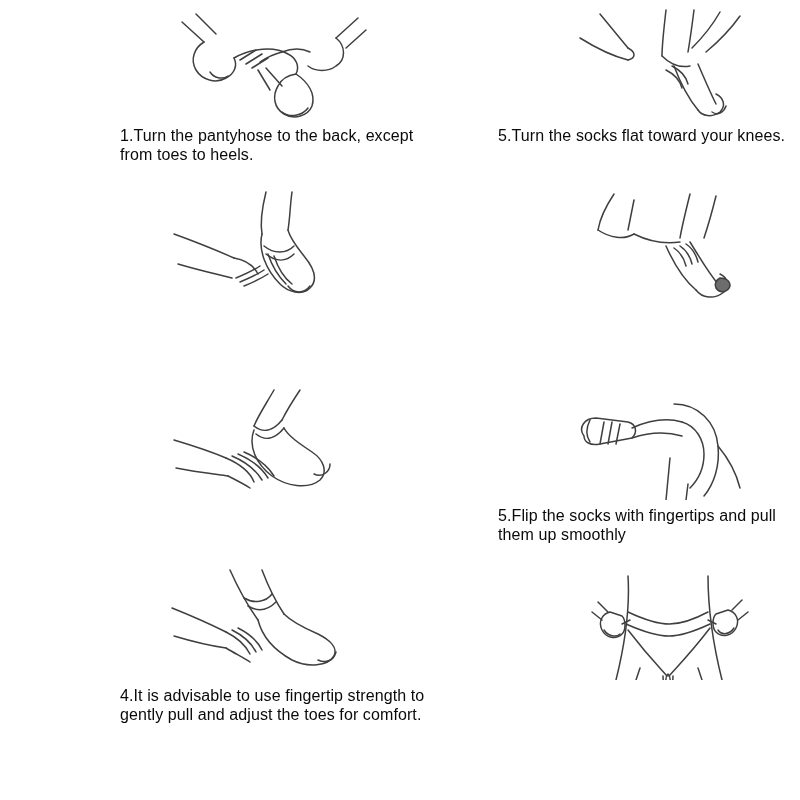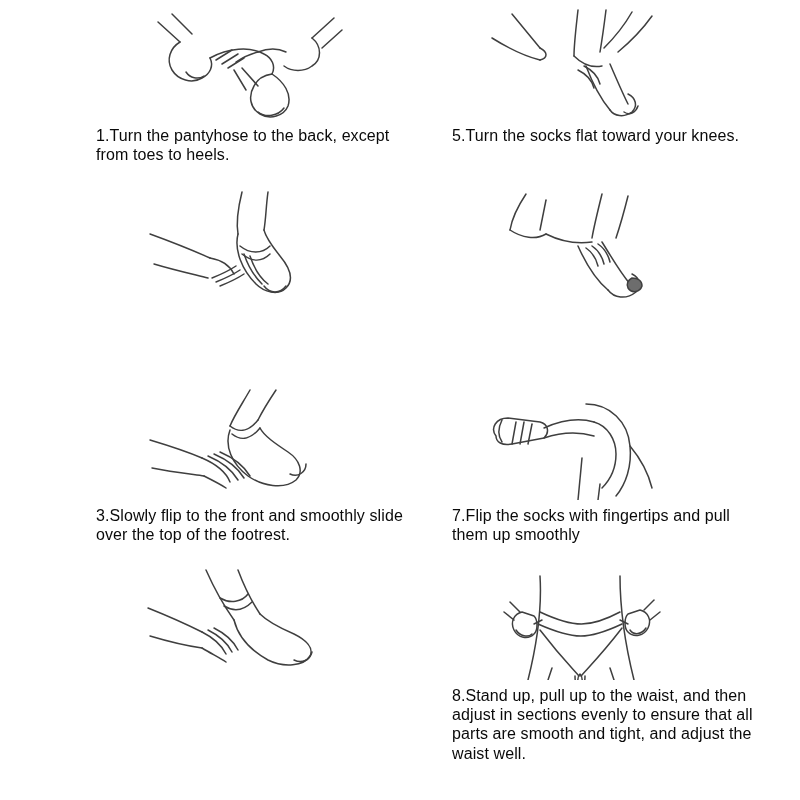--- a/index.html
+++ b/index.html
@@ -20,22 +20,22 @@
     grid-template-rows: 182px 198px 180px 240px;
     grid-auto-flow: column;
     box-sizing: border-box;
     padding-top: 6px;
   }
   .step {
     box-sizing: border-box;
     display: flex;
     flex-direction: column;
   }
-  .col-left  { padding-left: 96px; }
-  .col-right { padding-left: 52px; }
+  .col-left  { padding-left: 96px; margin-left: 24px; }
+  .col-right { padding-left: 52px; align-items: flex-end; }
   .illus {
     margin: 2px 0 6px 0;
     height: 112px;
     display: flex;
     align-items: center;
     justify-content: center;
   }
   .col-left  .illus { width: 300px; }
   .col-right .illus { width: 260px; }
   .caption {
@@ -124,40 +124,40 @@
         <path d="M144,86 C152,90 160,84 160,76"></path>
         <path d="M4,52 C24,58 42,64 56,70"></path>
         <path d="M6,80 C26,84 44,86 58,88"></path>
         <path d="M56,70 C70,76 80,84 84,94"></path>
         <path d="M62,68 C76,74 86,82 92,92"></path>
         <path d="M68,66 C82,72 92,80 98,90"></path>
         <path d="M74,64 C88,70 98,78 104,88"></path>
         <path d="M58,88 C66,92 74,96 80,100"></path>
       </svg>
     </figure>
-    <p class="caption">3.Slowly flip to the front and smoothly slide over the top of the footrest.</p>
   </section>
 
   <section class="step col-left">
     <figure class="illus">
       <svg class="sketch" width="200" height="112" viewBox="0 0 200 112">
         <path d="M60,2 C68,20 78,38 88,52"></path>
         <path d="M92,2 C98,18 106,34 114,46"></path>
         <path d="M74,30 C84,36 96,34 102,26"></path>
         <path d="M78,38 C88,44 98,42 106,34"></path>
         <path d="M88,52 C92,68 104,82 122,92 C138,100 158,98 164,88 C168,80 160,72 148,66 C134,60 122,54 114,46"></path>
         <path d="M148,92 C156,96 164,92 166,84"></path>
         <path d="M2,40 C22,48 40,56 56,64"></path>
         <path d="M4,68 C24,74 42,78 56,80"></path>
         <path d="M56,64 C68,70 76,78 80,86"></path>
         <path d="M62,62 C74,68 82,76 86,84"></path>
         <path d="M68,60 C80,66 88,74 92,82"></path>
         <path d="M56,80 C66,86 74,90 80,94"></path>
       </svg>
     </figure>
+    <p class="caption">4.It is advisable to use fingertip strength to gently pull and adjust the toes for comfort.</p>
   </section>
 
   <section class="step col-right">
     <figure class="illus">
       <svg class="sketch" width="200" height="112" viewBox="0 0 200 112">
         <path d="M30,6 L58,40"></path>
         <path d="M10,30 C26,40 42,48 58,52"></path>
         <path d="M58,40 C66,44 66,50 58,52"></path>
         <path d="M96,2 C94,20 92,36 92,48"></path>
         <path d="M124,2 C122,18 120,32 118,44"></path>
@@ -205,21 +205,21 @@
         <path d="M50,36 L46,56"></path>
         <path d="M62,40 C80,32 98,30 112,34"></path>
         <path d="M62,50 C80,44 98,44 112,48"></path>
         <path d="M104,16 C128,16 146,34 148,58 C150,78 144,96 134,108"></path>
         <path d="M112,34 C126,38 134,52 134,66 C134,80 128,92 120,100"></path>
         <path d="M148,58 C158,70 166,84 170,100"></path>
         <path d="M100,70 L96,112"></path>
         <path d="M118,96 L116,112"></path>
       </svg>
     </figure>
-    <p class="caption">7.Flip the socks with fingertips and pull them up smoothly</p>
+    <p class="caption">5.Flip the socks with fingertips and pull them up smoothly</p>
   </section>
 
   <section class="step col-right">
     <figure class="illus">
       <svg class="sketch" width="200" height="112" viewBox="0 0 200 112">
         <path d="M58,8 C60,40 54,80 46,112"></path>
         <path d="M138,8 C138,40 144,80 152,112"></path>
         <path d="M58,44 C92,60 108,60 138,44"></path>
         <path d="M56,56 C92,72 106,72 140,56"></path>
         <path d="M58,62 C78,88 90,100 97,108"></path>
@@ -232,16 +232,15 @@
         <path d="M52,56 L60,52"></path>
         <path d="M28,34 L38,44"></path>
         <path d="M22,44 L32,52"></path>
         <path class="whitefill" d="M158,42 C166,44 170,52 166,60 C162,68 152,70 146,64 C142,60 142,50 146,46 Z"></path>
         <path d="M148,62 C152,68 160,66 164,60"></path>
         <path d="M146,56 L138,52"></path>
         <path d="M172,32 L162,42"></path>
         <path d="M178,44 L168,52"></path>
       </svg>
     </figure>
-    <p class="caption">8.Stand up, pull up to the waist, and then adjust in sections evenly to ensure that all parts are smooth and tight, and adjust the waist well.</p>
   </section>
 
 </div>
 
 </body></html>

